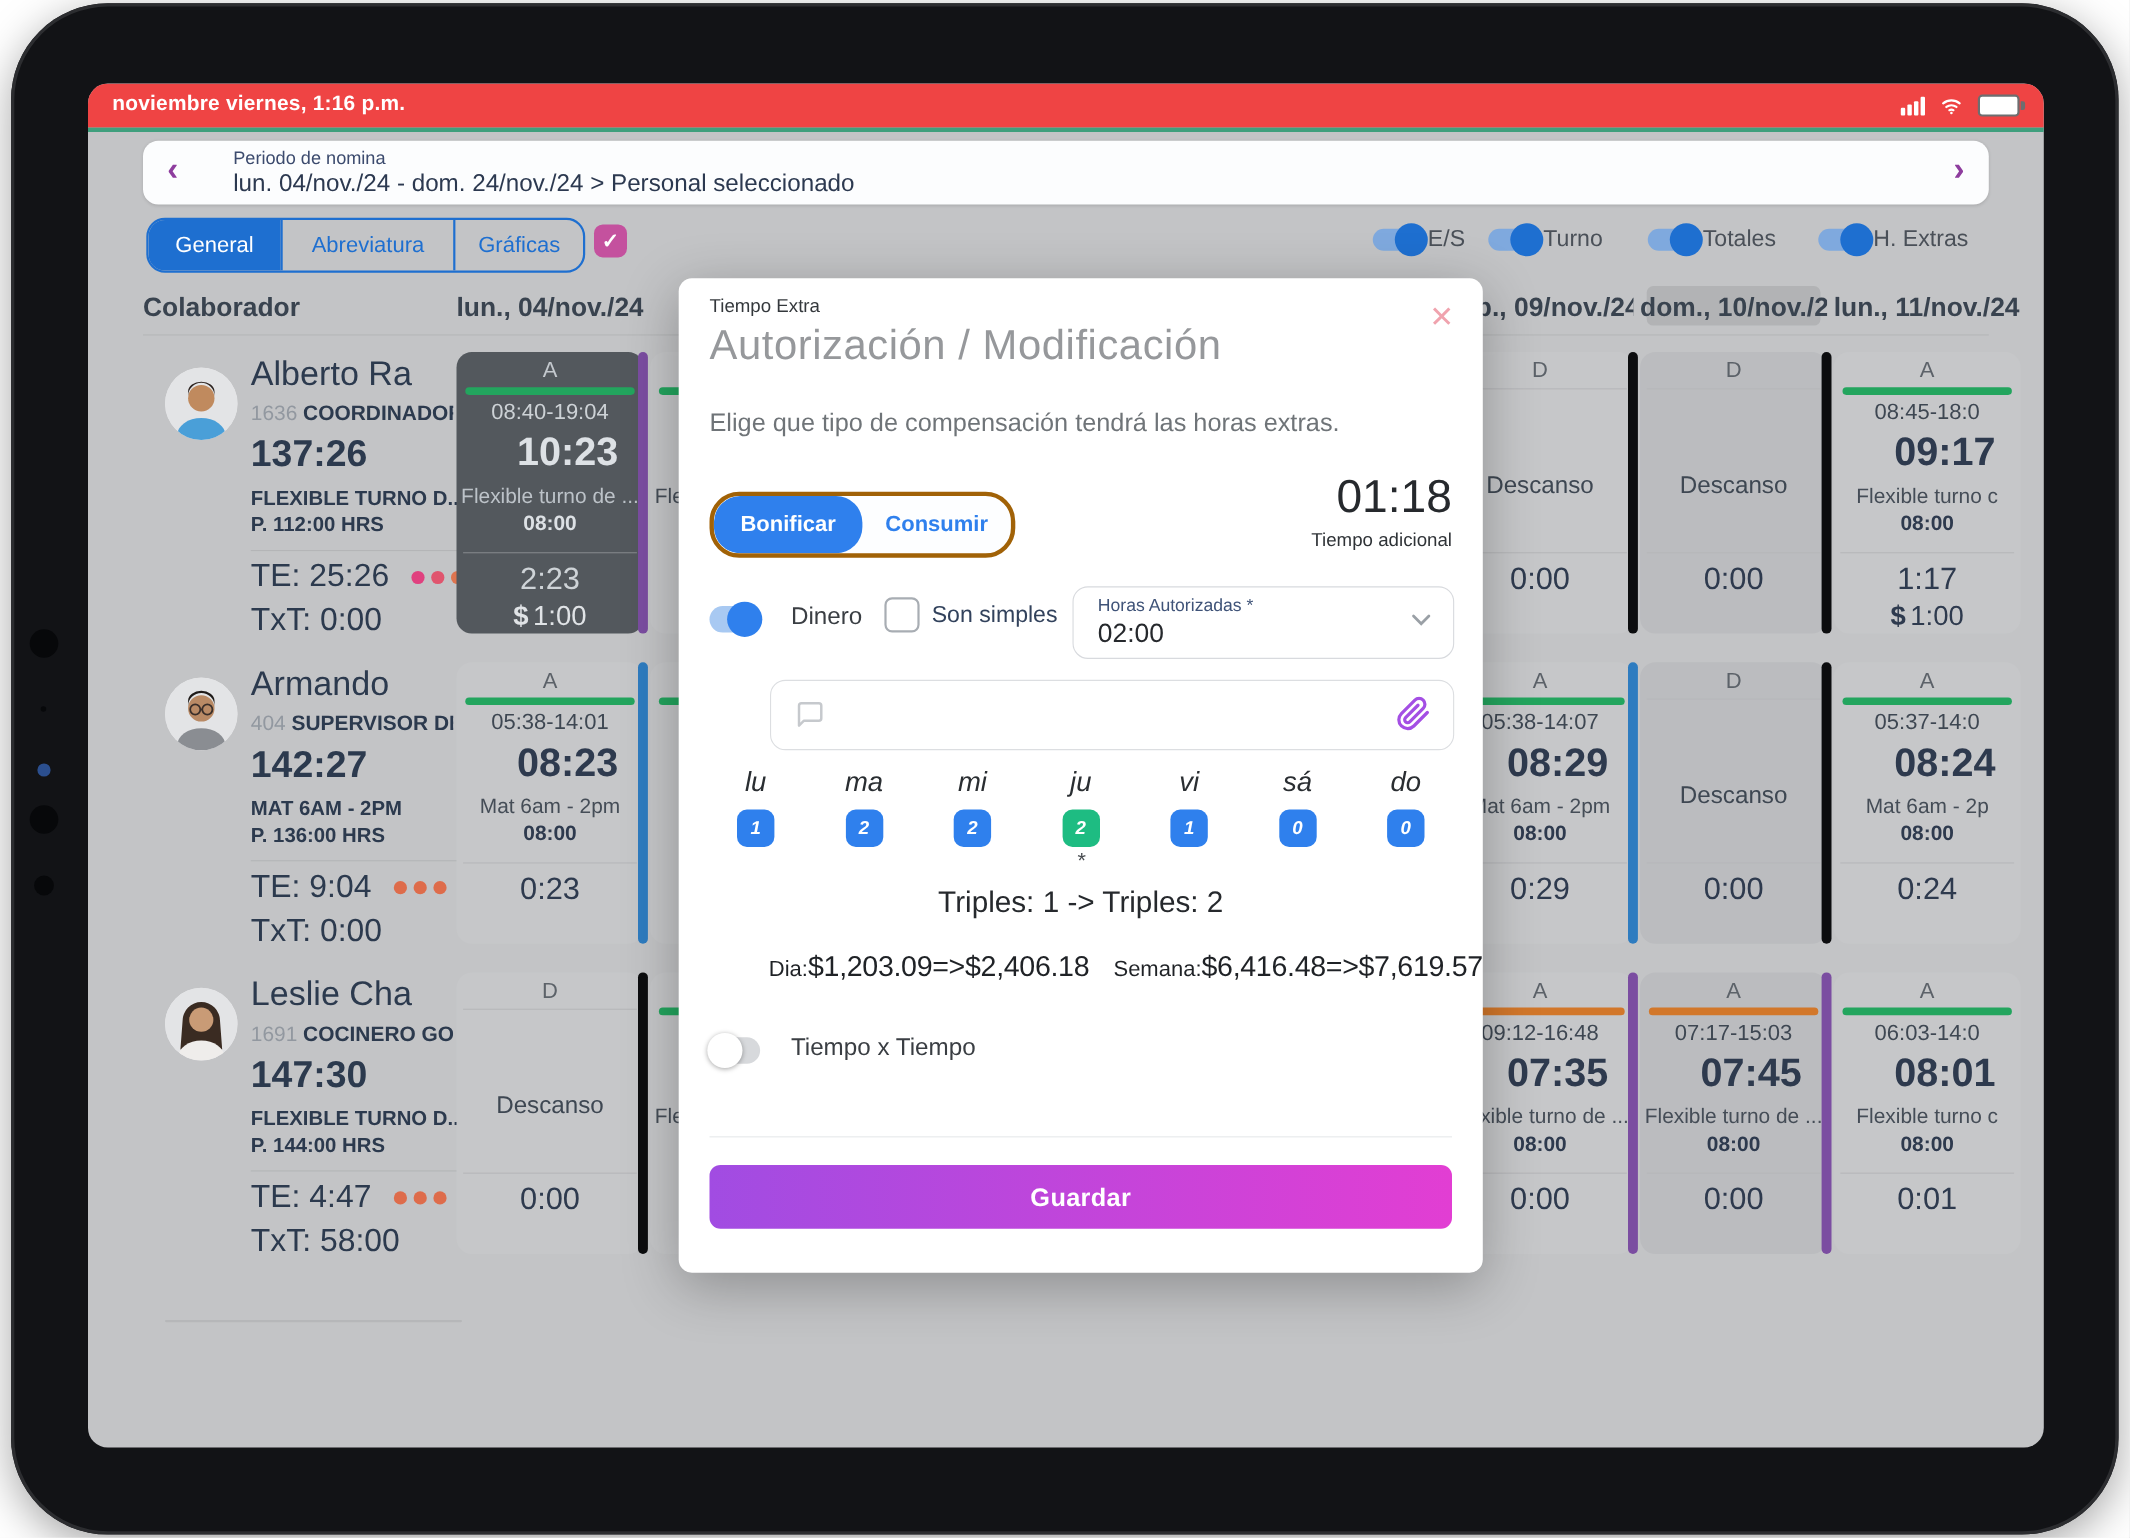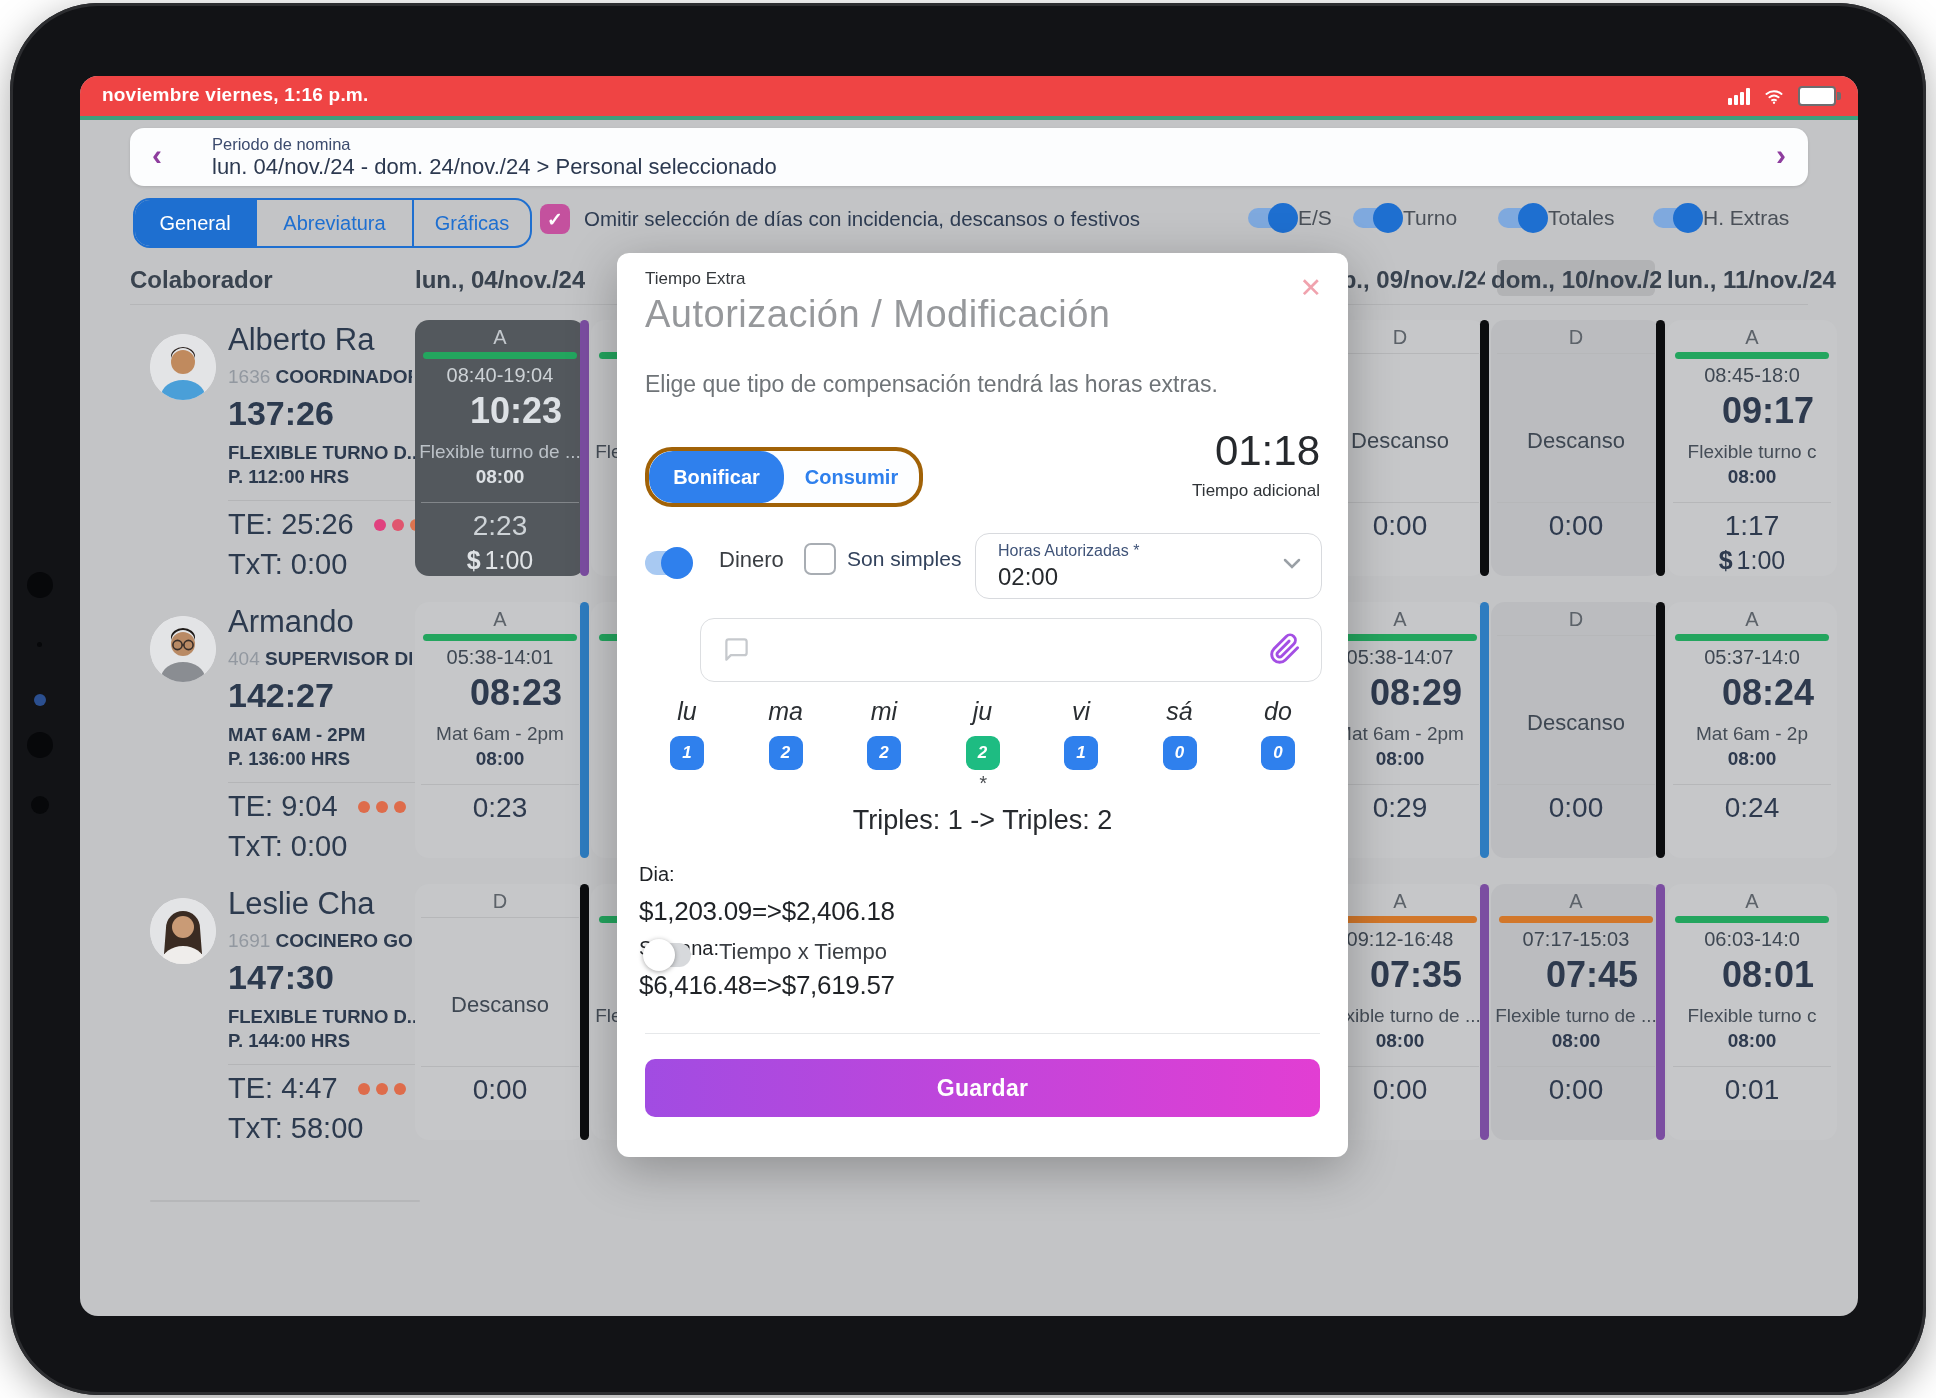--- a/index.html
+++ b/index.html
@@ -110,21 +110,21 @@
   .m-com-icon{position:absolute;left:22px;top:17px;}
   .m-com-input{position:absolute;left:62px;top:0;width:480px;height:100%;border:none;outline:none;font-size:24px;color:#4a4e52;font-family:"Liberation Sans",sans-serif;background:transparent;}
   .m-com-input::placeholder{color:#b8bbbf;}
   .m-clip{position:absolute;right:20px;top:14px;}
   .m-days{position:absolute;left:38px;top:444px;width:655px;display:flex;justify-content:space-between;}
   .day-item{width:64px;text-align:center;font-style:italic;}
   .day-label{font-size:25px;color:#2a2e32;}
   .day-badge{display:inline-flex;align-items:center;justify-content:center;width:34px;height:34px;border-radius:9px;margin-top:10px;font-size:17px;font-weight:700;color:#fff;cursor:pointer;}
   .day-mark{font-size:20px;color:#4a4e52;margin-top:2px;height:22px;}
   .m-triples{position:absolute;left:0;top:552px;width:100%;text-align:center;font-size:27px;color:#26292d;}
-  .m-money{position:absolute;left:0;top:610px;width:100%;display:flex;justify-content:flex-end;align-items:baseline;gap:10px;flex-direction:column;}
+  .m-money{position:absolute;left:0;top:610px;width:100%;display:flex;justify-content:flex-end;align-items:baseline;}
   .m-money-label{font-size:20px;color:#1f2226;}
   .m-money-label.sem{margin-left:22px;}
   .m-money-val{font-size:26px;font-weight:500;color:#1f2226;letter-spacing:-.3px;}
   .m-txt-t{position:absolute;left:28px;top:690px;}
   .m-txt-l{position:absolute;left:102px;top:686px;font-size:22px;color:#3a3e43;}
   .m-div{position:absolute;left:28px;right:28px;top:780px;height:1px;background:#e6e8ea;}
   .m-save{position:absolute;left:28px;right:28px;top:806px;height:58px;border:none;border-radius:10px;
           background:linear-gradient(90deg,#a14ce2,#e23ed3);color:#fff;font-size:23px;font-weight:700;
           font-family:"Liberation Sans",sans-serif;letter-spacing:.3px;cursor:pointer;}
 </style>
@@ -169,21 +169,20 @@
       </div>
 
       <div class="tabs">
         <div class="tab t1 active">General</div>
         <div class="tab t2">Abreviatura</div>
         <div class="tab t3">Gráficas</div>
       </div>
 
       <div class="omit">
         <div class="omit-box">✓</div>
-        <div class="omit-label">Omitir selección de días con incidencia, descansos o festivos</div>
       </div>
 
       <div class="vtoggle" style="left:1168px">
         <div class="vt-track">
             <div class="vt-knob"></div>
           </div>
         <div class="vt-label">E/S</div>
       </div>
       <div class="vtoggle" style="left:1273px">
         <div class="vt-track">

